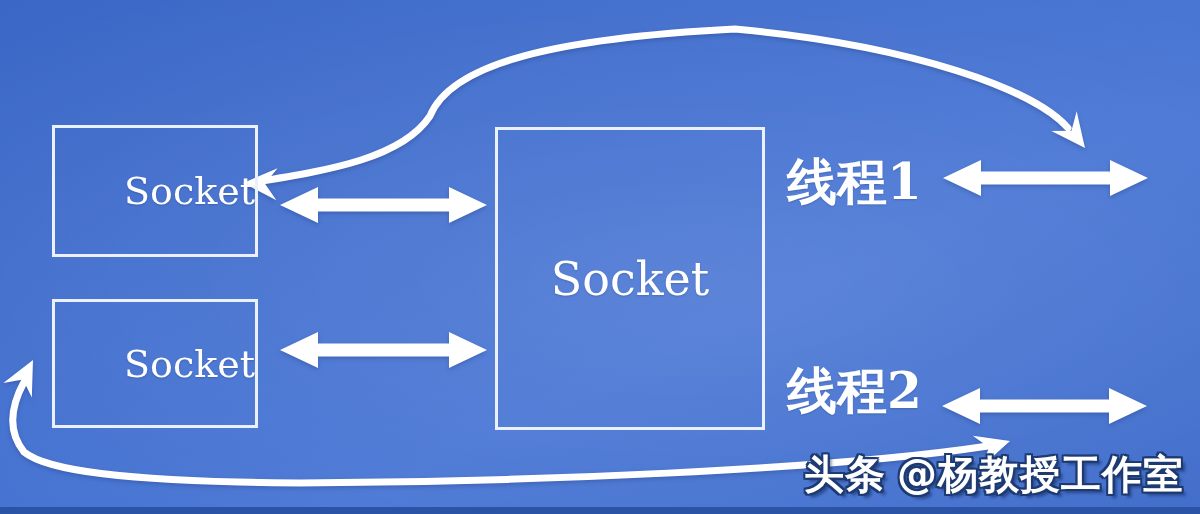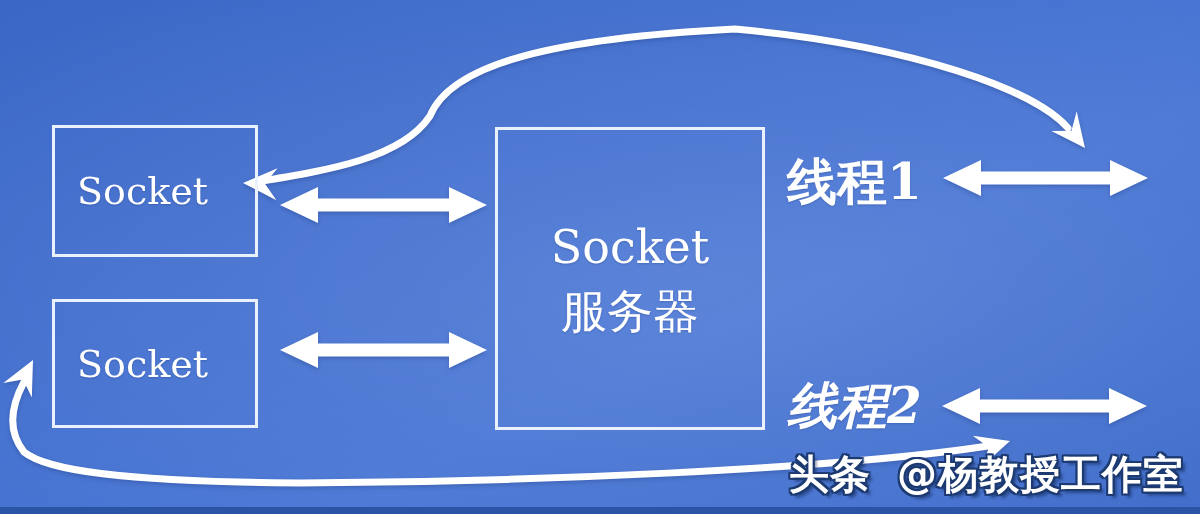--- a/index.html
+++ b/index.html
@@ -11,49 +11,50 @@
     font-family:"DejaVu Serif","Liberation Serif",serif;
   }
   .bottom-strip{position:absolute;left:0;right:0;bottom:0;height:7px;background:#2b53a6;}
   .arrows{position:absolute;inset:0;pointer-events:none;
     filter:drop-shadow(0 2px 2px rgba(10,30,90,0.25));}
   .arrows .shape{fill:#ffffff;}
   .arrows .curve{fill:none;stroke:#ffffff;stroke-width:7;stroke-linecap:round;}
   .box{
     position:absolute;box-sizing:border-box;border:3px solid #eaf0fc;color:#ffffff;
     text-shadow:0 1px 2px rgba(0,10,50,0.18);
+    text-align:right;
   }
   .client{
     left:52px;width:206px;display:flex;flex-direction:column;justify-content:center;
     padding-left:22px;font-size:38px;line-height:54px;
   }
   .client1{top:125px;height:132px;}
   .client2{top:299px;height:129px;}
   .server{
     left:495px;top:127px;width:270px;height:303px;
     display:flex;flex-direction:column;justify-content:center;align-items:center;
     font-size:46px;line-height:64px;
   }
   .thread-label{
     position:absolute;color:#ffffff;font-weight:700;font-size:50px;line-height:58px;
     text-shadow:0 1px 2px rgba(0,10,50,0.18);
     text-align:center;
   }
   .thread1{left:787px;top:153px;}
-  .thread2{left:787px;top:377px;font-style:italic;}
+  .thread2{left:787px;top:362px;}
   .watermark{
     position:absolute;right:16px;bottom:12px;
     font-family:"DejaVu Sans","Liberation Sans",sans-serif;
     font-weight:800;font-size:40px;letter-spacing:1px;color:#ffffff;
     text-shadow:
       2px 0 0 #1d3b72,-2px 0 0 #1d3b72,0 2px 0 #1d3b72,0 -2px 0 #1d3b72,
       2px 2px 0 #1d3b72,-2px -2px 0 #1d3b72,2px -2px 0 #1d3b72,-2px 2px 0 #1d3b72,
       4px 4px 3px rgba(5,20,60,0.45);
   }
-  .watermark .brand{font-weight:900;margin-right:26px;}
+  .watermark .brand{font-weight:900;margin-right:11px;}
 </style>
 </head>
 <body>
 
 <div class="stage">
 
   <svg class="arrows" width="1200" height="514" viewBox="0 0 1200 514" aria-hidden="true">
 
     <path class="curve" d="M 256 182 C 330 170 402 158 430 116 C 452 62 560 38 735 29 C 915 46 1035 90 1068 128"></path>
     <path class="shape" d="M0 0 L34 -16 L22 0 L34 16 Z" transform="translate(243,183) rotate(2)"></path>
@@ -72,21 +73,20 @@
   <div class="box client client1">
     <div>Socket</div>
   </div>
 
   <div class="box client client2">
     <div>Socket</div>
   </div>
 
   <div class="box server">
     <div>Socket</div>
-    <div>服务器</div>
   </div>
 
   <div class="thread-label thread1">线程1</div>
   <div class="thread-label thread2">线程2</div>
 
   <div class="watermark">
     <span class="brand">头条</span><span>@杨教授工作室</span>
   </div>
 
   <div class="bottom-strip"></div>

